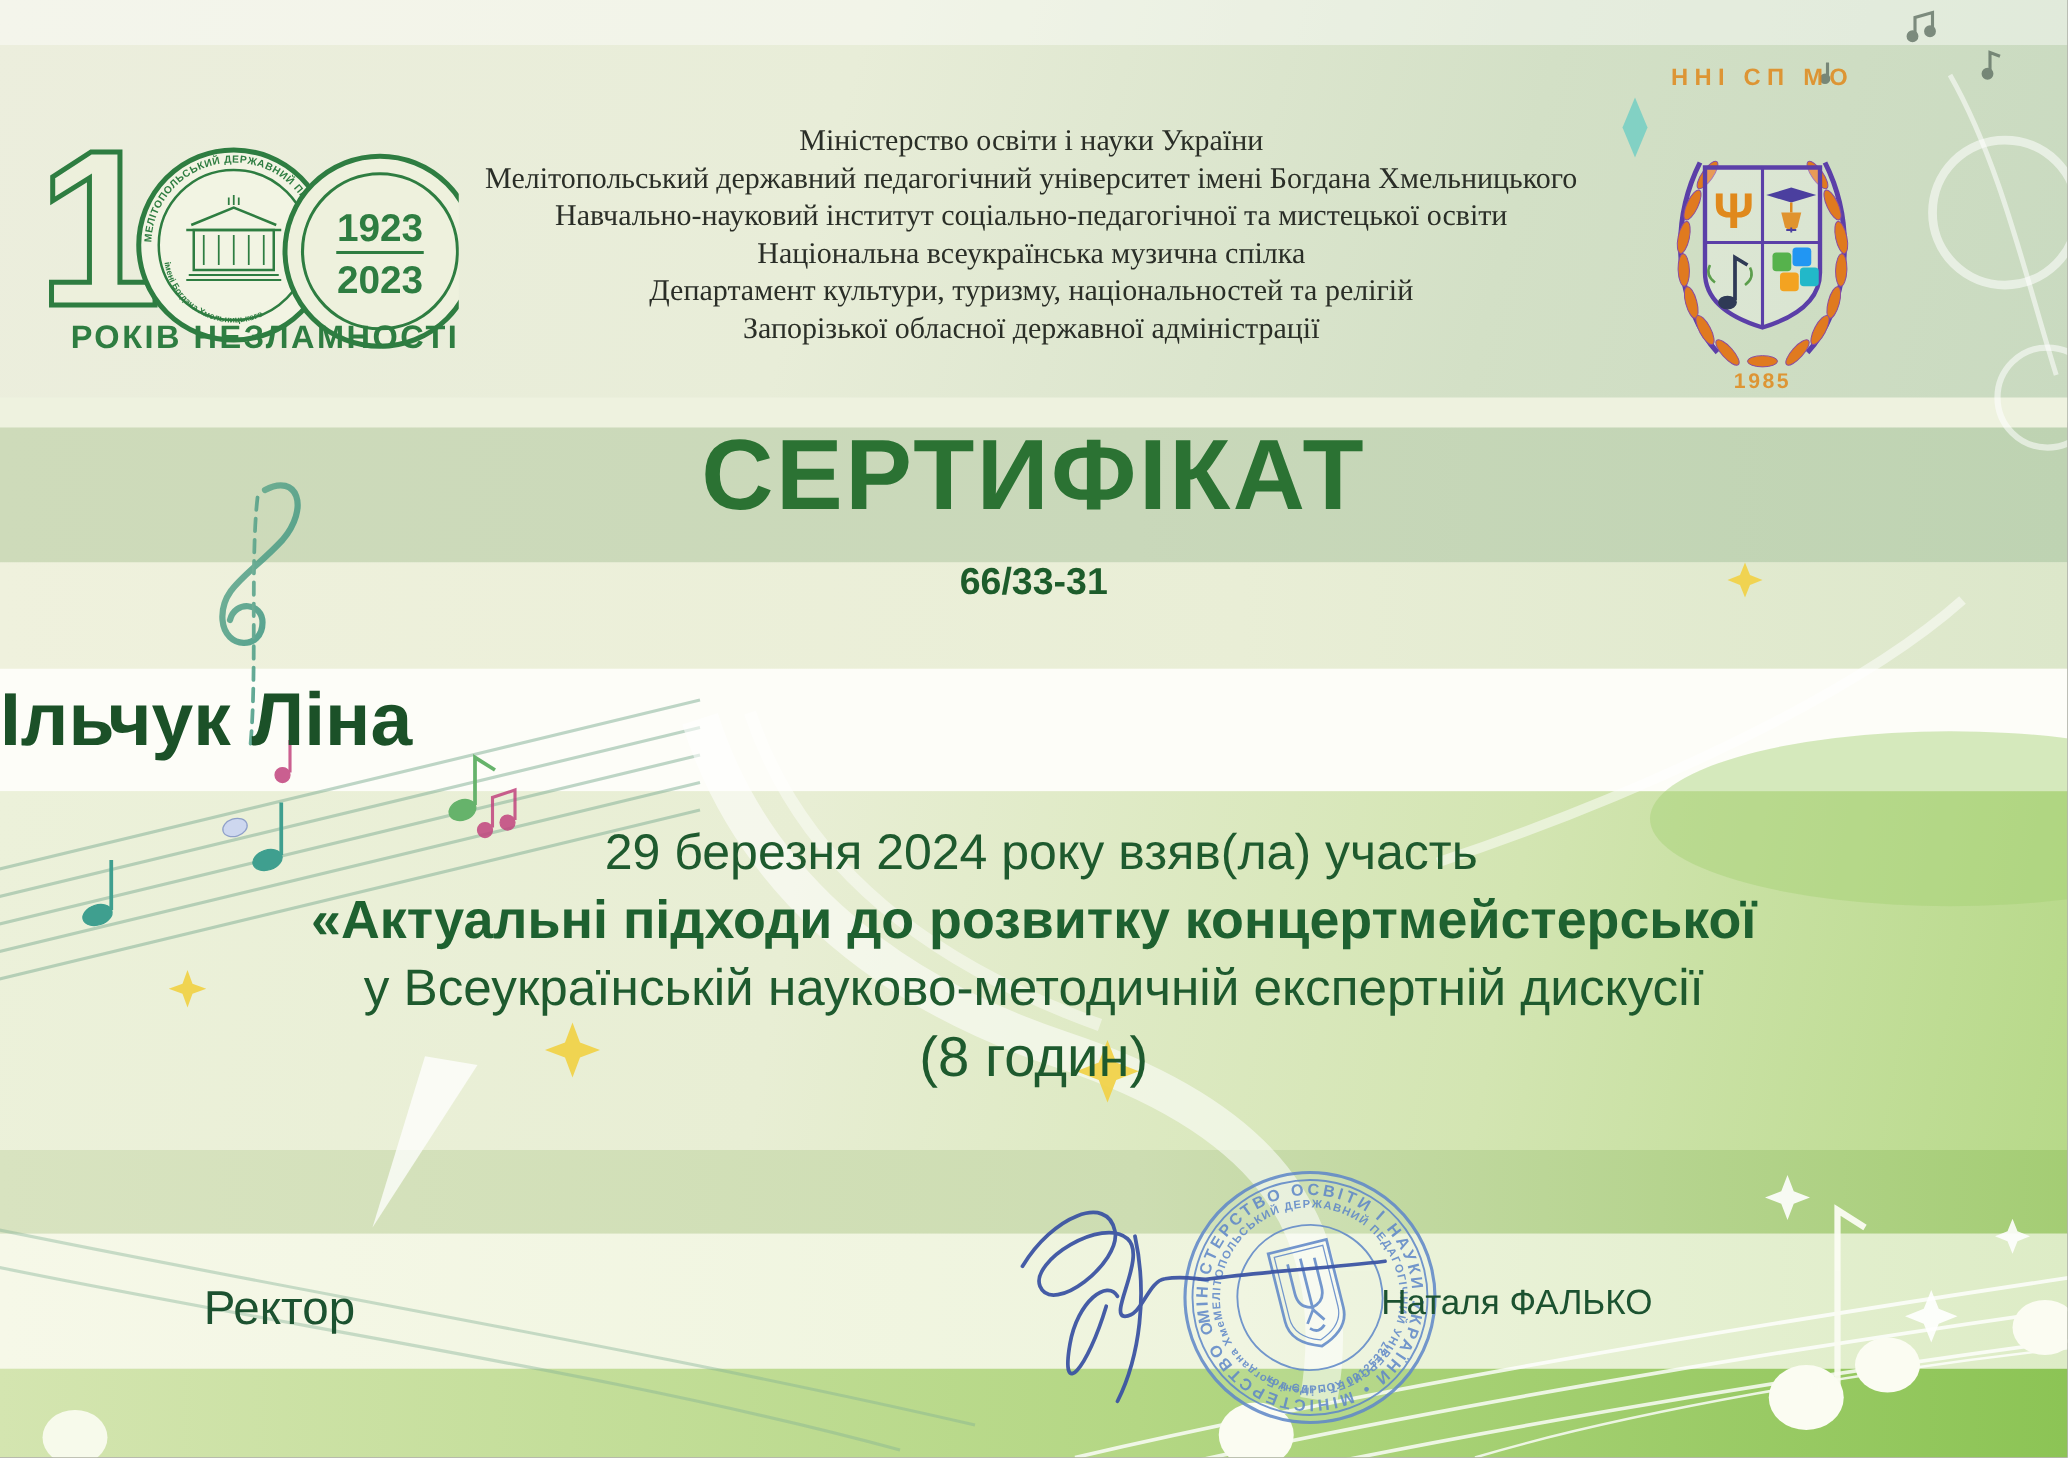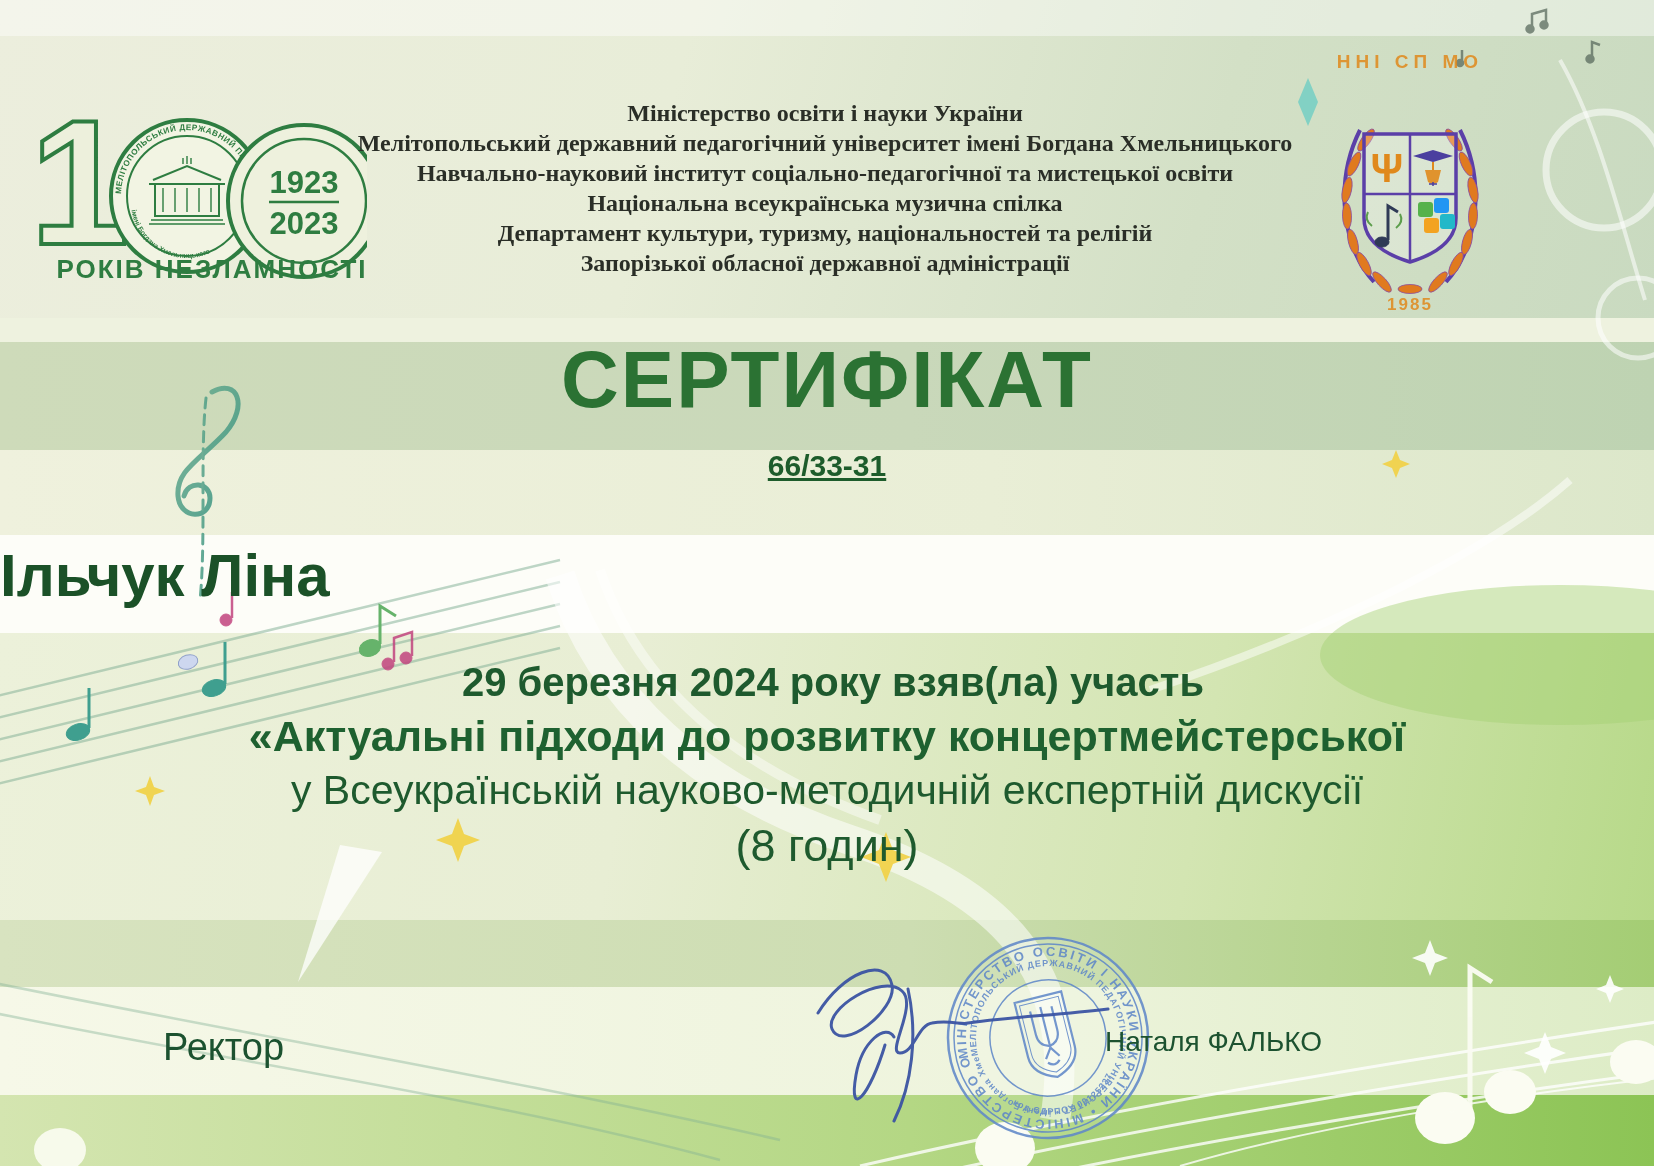--- a/index.html
+++ b/index.html
@@ -18,33 +18,33 @@
   #band-mid    {top:633px;height:287px;background:linear-gradient(100deg,#ecf1da 0%,#e8eed4 38%,#d3e5b2 72%,#b7d989 100%);}
   #band-low    {top:920px;height:67px; background:linear-gradient(to right,#d8e3c0 0%,#cdddb2 55%,#a4cd74 100%);}
   #band-sign   {top:987px;height:108px;background:linear-gradient(to right,#f6f8e8 0%,#eef4dd 60%,#ddecc6 100%);}
   #band-bottom {top:1095px;height:71px;background:linear-gradient(to right,#d4e5b0 0%,#b4d784 55%,#8cc455 100%);}
 
   .abs{position:absolute;}
   svg{display:block;}
   .noptr{pointer-events:none;}
 
   #header-block{left:330px;top:98px;width:990px;text-align:center;
-    font-family:"Liberation Serif",serif;font-weight:bold;color:#2a2e27;}
+    font-family:"Liberation Serif",serif;font-weight:normal;color:#2a2e27;}
   .header-line{font-size:24px;line-height:30px;white-space:nowrap;}
 
   #title{left:0;top:334px;width:100%;text-align:center;
     font-size:80px;font-weight:bold;letter-spacing:2px;color:#2b7233;}
   #number{left:0;top:449px;width:100%;text-align:center;
-    font-size:30px;font-weight:bold;color:#1d5c2b;text-decoration:underline;}
+    font-size:30px;font-weight:bold;color:#1d5c2b;}
   #recipient{left:0;top:541px;width:100%;text-align:left;
     font-size:60px;font-weight:bold;color:#1b5128;}
 
   #body-block{left:0;top:655px;width:100%;text-align:center;color:#1e5a2e;}
   .body-line{line-height:54px;white-space:nowrap;}
-  #body-l1{font-size:40px;font-weight:bold;padding-left:12px;}
+  #body-l1{font-size:40px;font-weight:normal;padding-left:12px;}
   #body-l2{font-size:41px;}
   #body-l3{font-size:43px;font-weight:bold;color:#1e6130;}
   #body-l4{font-size:43px;font-weight:bold;color:#1e6130;line-height:56px;}
   #body-l5{font-size:45px;line-height:58px;}
 
   #rector-label{left:163px;top:1026px;font-size:38px;color:#1c5230;}
   #signer-name{left:1105px;top:1026px;font-size:28px;color:#1c5230;}
 </style>
 </head>
 <body>

